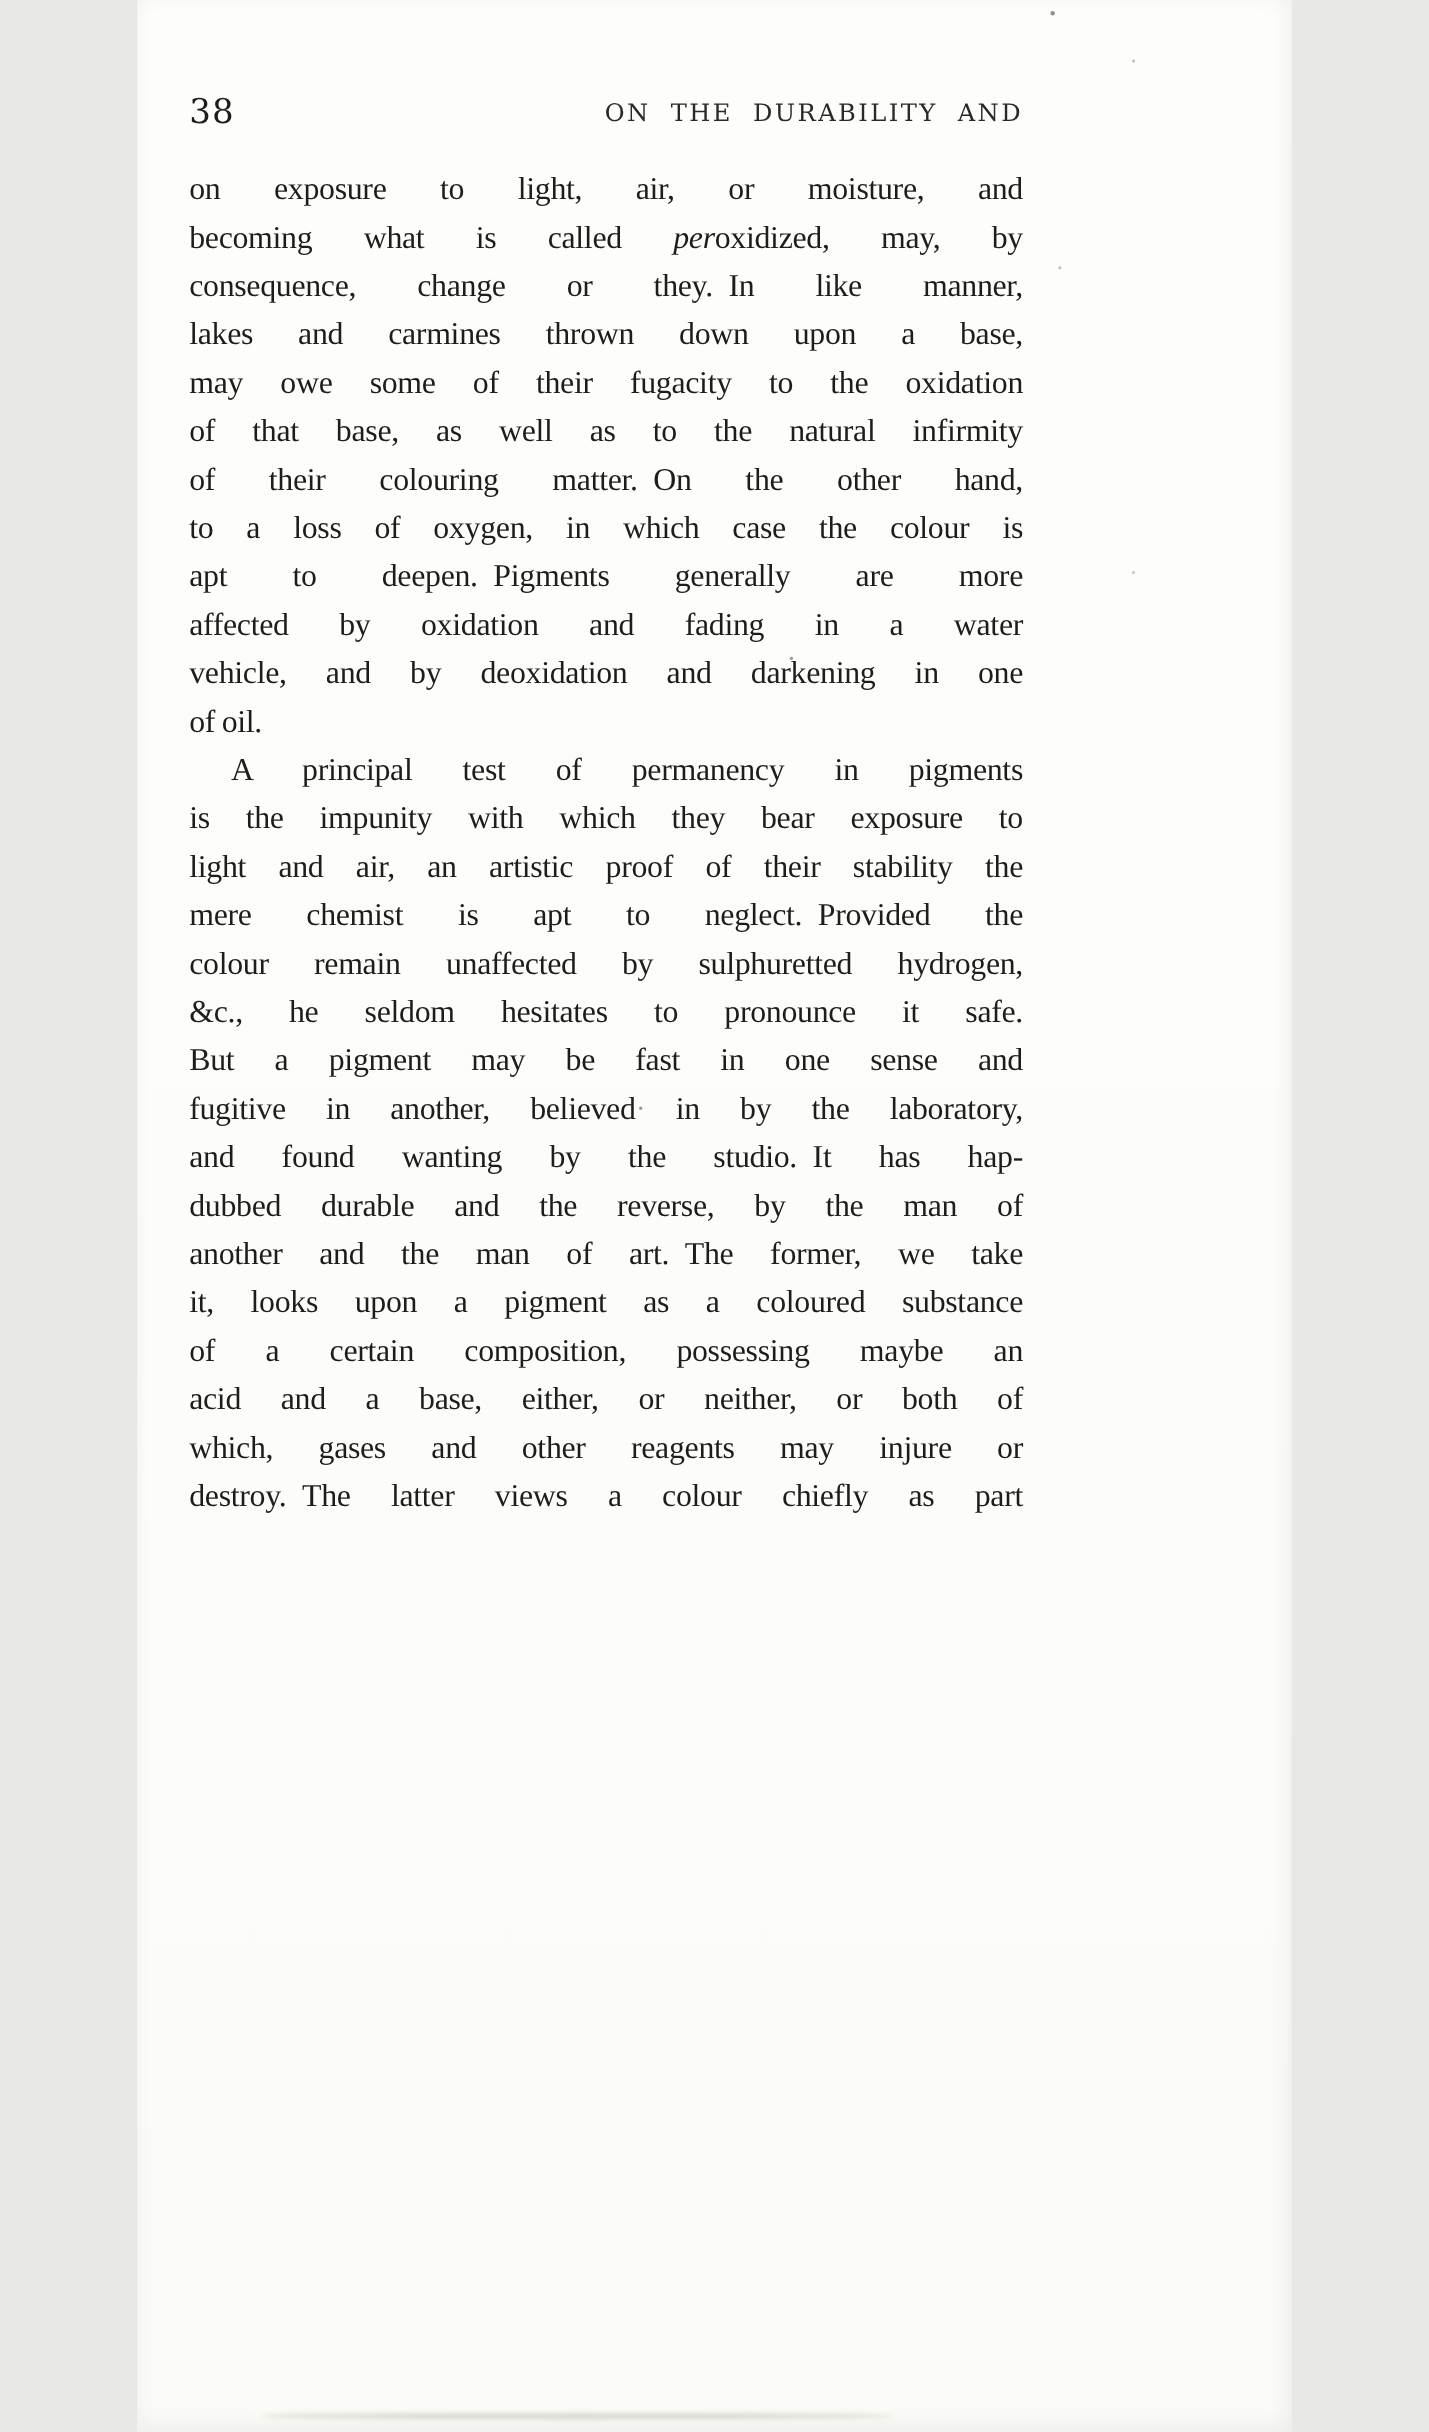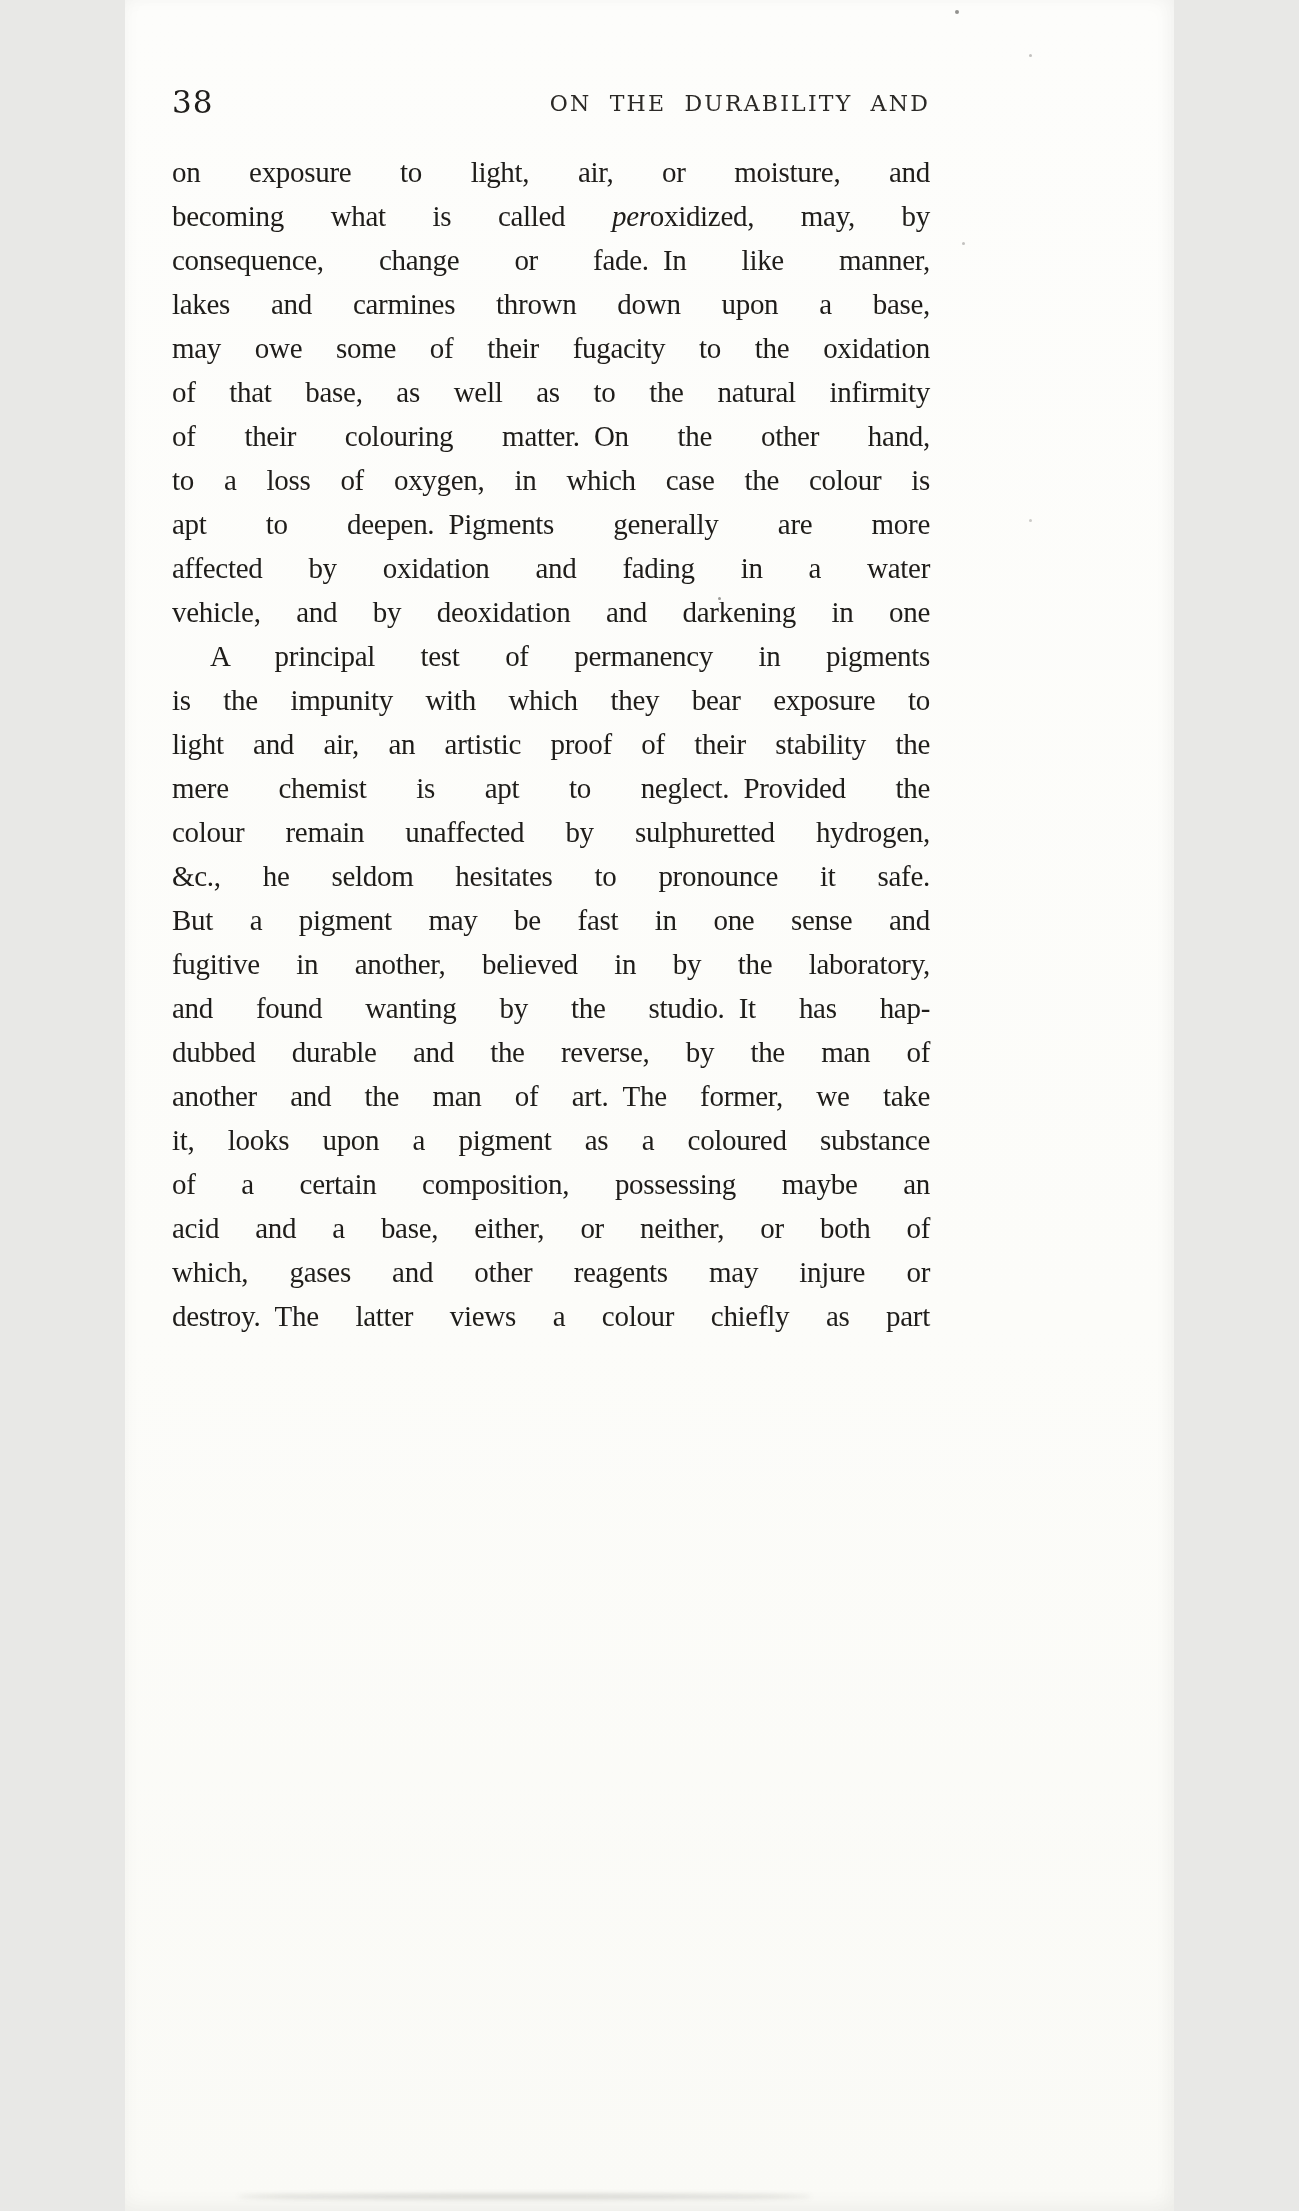--- a/index.html
+++ b/index.html
@@ -77,29 +77,30 @@
 <div class="page">
 
   <span class="page-number">38</span>
 
   <div class="running-head">ON THE DURABILITY AND</div>
 
   <div class="body-text">
       <div>
         <div class="line"><span>on exposure to light, air, or moisture, and</span></div>
         <div class="line"><span>becoming what is called </span><span class="italic">per</span><span>oxidized, may, by</span></div>
-        <div class="line"><span>consequence, change or fade. In like manner,</span></div>
+        <div class="line"><span>consequence, change or they. In like manner,</span></div>
         <div class="line"><span>lakes and carmines thrown down upon a base,</span></div>
         <div class="line"><span>may owe some of their fugacity to the oxidation</span></div>
         <div class="line"><span>of that base, as well as to the natural infirmity</span></div>
         <div class="line"><span>of their colouring matter. On the other hand,</span></div>
         <div class="line"><span>to a loss of oxygen, in which case the colour is</span></div>
         <div class="line"><span>apt to deepen. Pigments generally are more</span></div>
         <div class="line"><span>affected by oxidation and fading in a water</span></div>
         <div class="line"><span>vehicle, and by deoxidation and darkening in one</span></div>
+        <div class="line last"><span>of oil.</span></div>
       </div>
       <div>
         <div class="line indent"><span>A principal test of permanency in pigments</span></div>
         <div class="line"><span>is the impunity with which they bear exposure to</span></div>
         <div class="line"><span>light and air, an artistic proof of their stability the</span></div>
         <div class="line"><span>mere chemist is apt to neglect. Provided the</span></div>
         <div class="line"><span>colour remain unaffected by sulphuretted hydrogen,</span></div>
         <div class="line"><span>&amp;c., he seldom hesitates to pronounce it safe.</span></div>
         <div class="line"><span>But a pigment may be fast in one sense and</span></div>
         <div class="line"><span>fugitive in another, believed in by the laboratory,</span></div>

